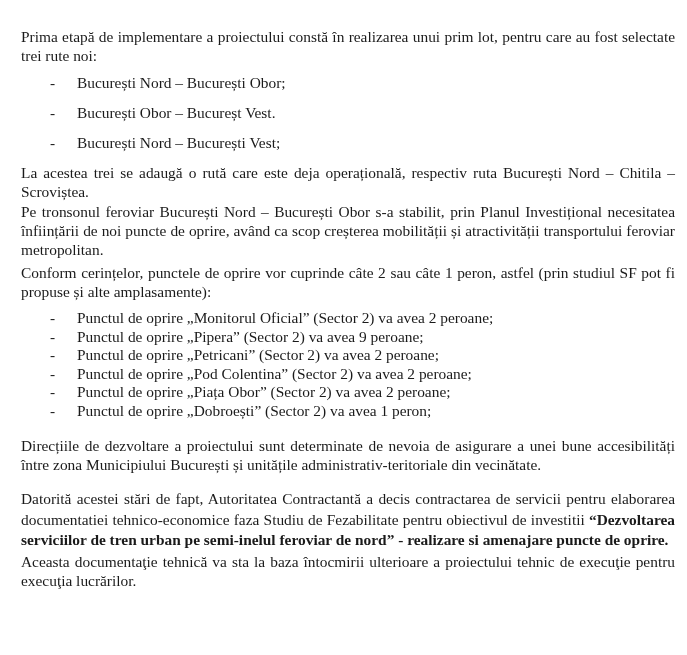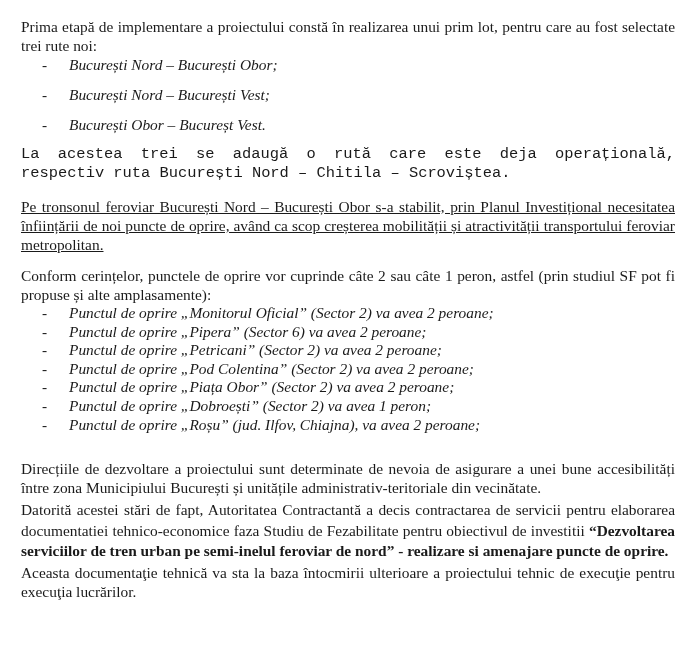--- a/index.html
+++ b/index.html
@@ -1,67 +1,66 @@
 <!DOCTYPE html>
 <html><head>
 <meta charset="utf-8">
 <style>
   html, body { margin: 0; padding: 0; background: #ffffff; }
   body {
     width: 687px; height: 655px; overflow: hidden; position: relative;
     font-family: "Liberation Serif", "DejaVu Serif", serif;
     font-size: 15.4px; color: #1a1a1a; line-height: 19px;
   }
-  .page { position: absolute; left: 21px; top: 0; width: 654px; }
+  .page { position: absolute; left: 21px; top: 10px; width: 654px; }
   p { margin: 0; text-align: justify; }
   .cut { height: 7px; overflow: hidden; }
   .p1 { margin-top: 10px; }
-  ul.dash { list-style: none; margin: 0; padding: 0; font-style: italic; }
+  ul.dash { list-style: none; margin: 8px; padding: 0; }
   ul.dash li { position: relative; padding-left: 48px; }
   ul.dash li::before { content: "-"; position: absolute; left: 21px; }
   .routes { margin-top: 11px; }
   .routes li { margin-bottom: 11px; }
-  .p2 { margin-top: 0px; font-family: Liberation Mono, monospace; }
-  .p3 { margin-top: 14px; text-decoration: underline; }
-  .p4 { margin-top: 12px; }
+  .p2 { margin-top: 0px; }
+  .p3 { margin-top: 1px; }
+  .p4 { margin-top: 4px; }
   .stops li { margin-bottom: 0px; line-height: 18.6px; }
-  .p5 { margin-top: 25px; }
-  .p6 { margin-top: 2px; }
+  .p5 { margin-top: 15px; }
+  .p6 { margin-top: 14px; }
   .p6 .l2 { line-height: 21px; }
   .p7 { margin-top: 3px; }
   b { font-weight: bold; }
 </style>
 </head>
 <body>
 
 <div class="page">
   <div class="cut"></div>
 
   <p class="p1">Prima etapă de implementare a proiectului  constă în realizarea unui prim lot, pentru care au fost selectate trei rute noi:</p>
 
   <ul class="dash routes">
     <li>București Nord – București Obor;</li>
+    <li>București Obor – Bucureșt Vest.</li>
     <li>București Nord – București Vest;</li>
-    <li>București Obor – Bucureșt Vest.</li>
   </ul>
 
   <p class="p2">La acestea trei se adaugă o rută care este deja operațională, respectiv ruta București Nord – Chitila – Scroviștea.</p>
 
   <p class="p3">Pe tronsonul feroviar București Nord – București Obor s-a stabilit, prin Planul Investițional necesitatea înființării de noi puncte de oprire, având ca scop creșterea mobilității și atractivității transportului feroviar  metropolitan.</p>
 
   <p class="p4">Conform cerințelor, punctele de oprire vor cuprinde câte 2 sau câte 1 peron, astfel (prin studiul SF pot fi propuse și alte amplasamente):</p>
 
   <ul class="dash stops">
     <li>Punctul de oprire „Monitorul Oficial” (Sector 2) va avea 2 peroane;</li>
-    <li>Punctul de oprire „Pipera” (Sector 6) va avea 2 peroane;</li>
+    <li>Punctul de oprire „Pipera” (Sector 2) va avea 9 peroane;</li>
     <li>Punctul de oprire „Petricani” (Sector 2) va avea 2 peroane;</li>
     <li>Punctul de oprire „Pod Colentina” (Sector 2) va avea 2 peroane;</li>
     <li>Punctul de oprire „Piața Obor” (Sector 2) va avea 2 peroane;</li>
     <li>Punctul de oprire „Dobroești” (Sector 2) va avea 1 peron;</li>
-    <li>Punctul de oprire „Roșu” (jud. Ilfov, Chiajna), va avea 2 peroane;</li>
   </ul>
 
   <p class="p5">Direcțiile de dezvoltare a proiectului sunt determinate de nevoia de asigurare a unei bune accesibilități între zona Municipiului București și unitățile administrativ-teritoriale din vecinătate.</p>
 
   <p class="p6">
     <span class="l2">Datorită acestei stări de fapt, Autoritatea Contractantă a decis contractarea de servicii pentru elaborarea documentatiei tehnico-economice faza Studiu de Fezabilitate pentru obiectivul de investitii </span><b>“Dezvoltarea serviciilor de tren urban pe semi-inelul feroviar de nord” - realizare si amenajare puncte de oprire.</b>
   </p>
 
   <p class="p7">Aceasta documentaţie tehnică va sta la baza întocmirii ulterioare a proiectului tehnic de execuţie pentru execuţia lucrărilor.</p>
 </div>

